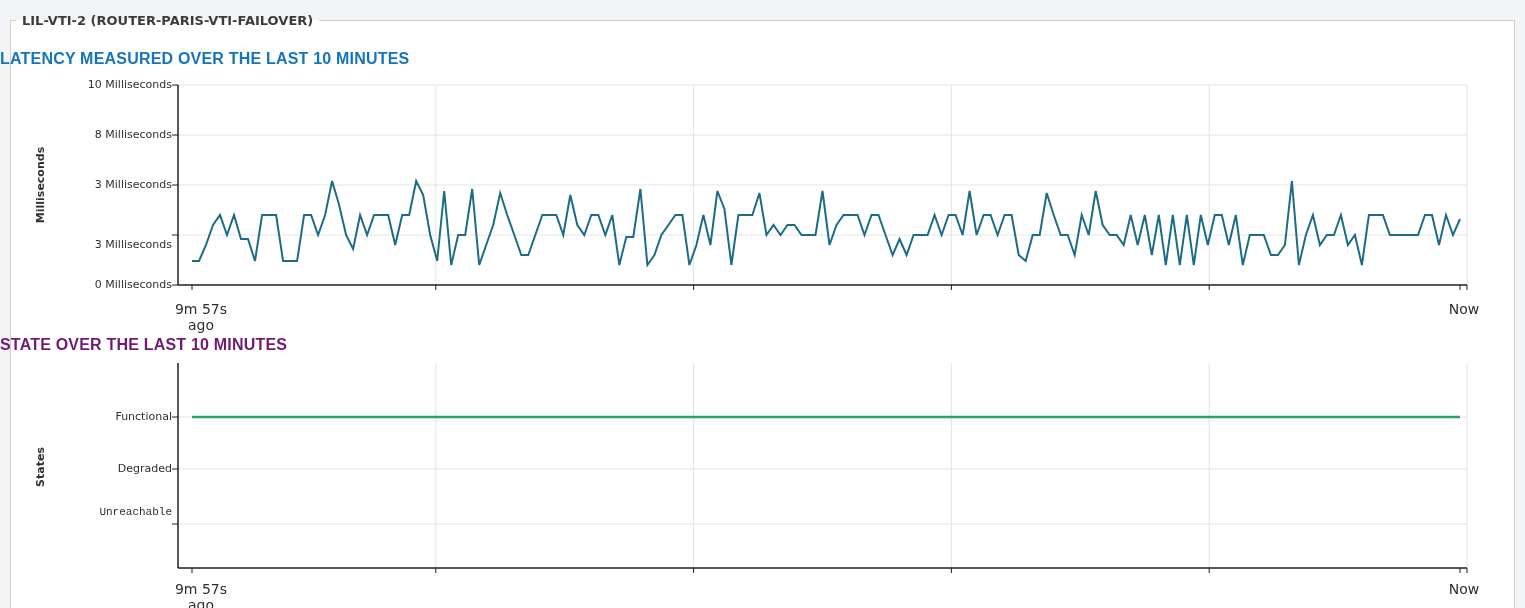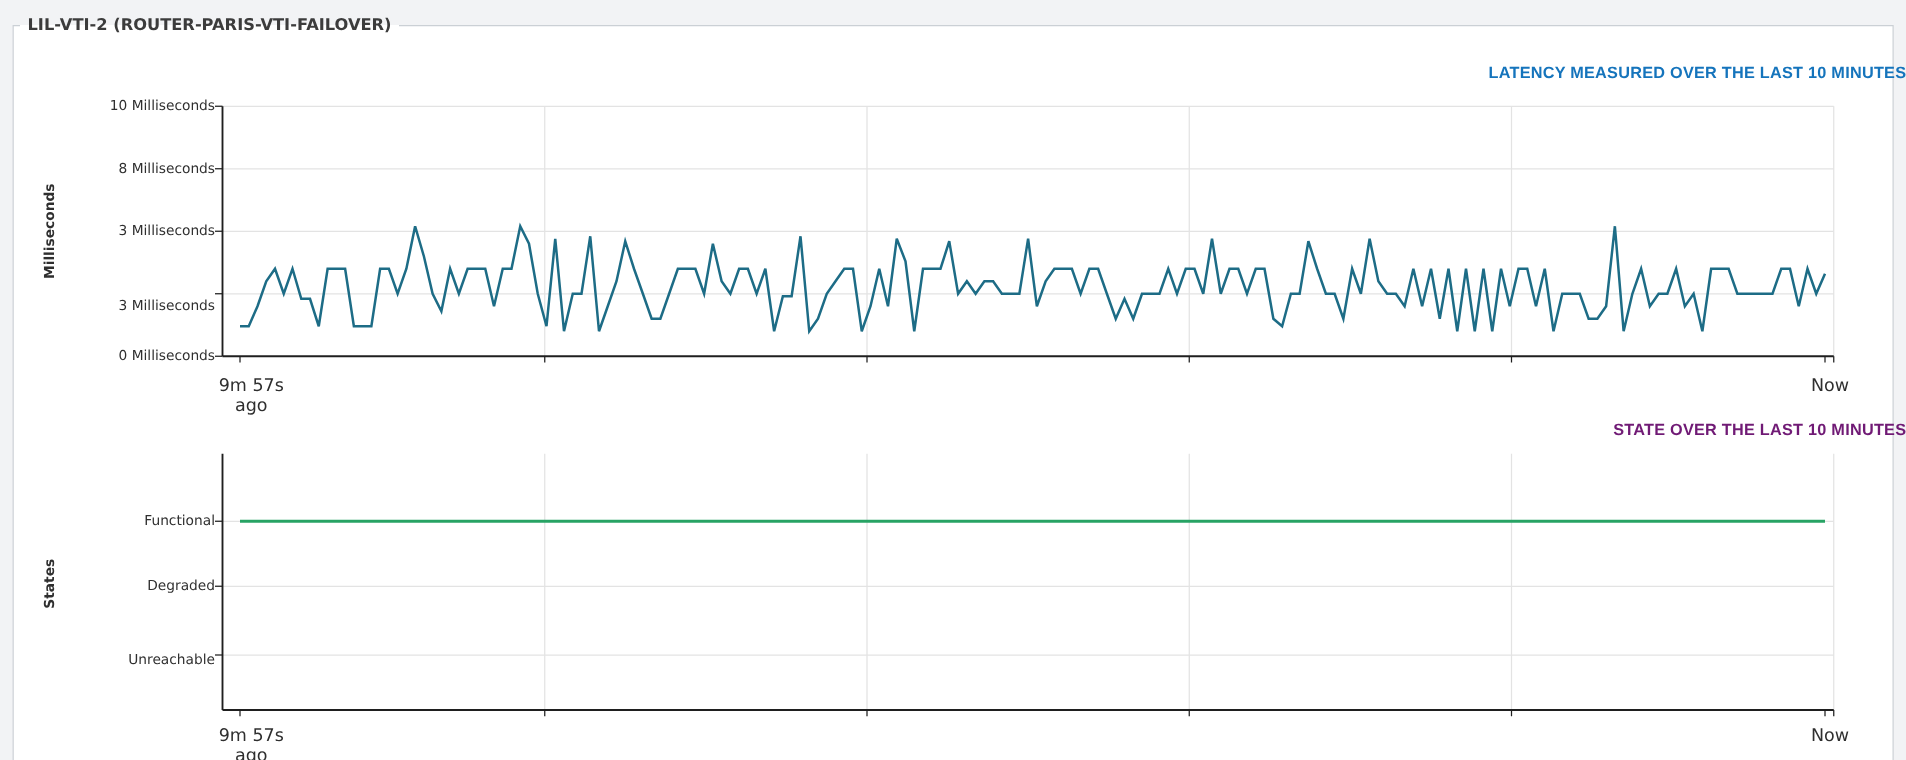--- a/index.html
+++ b/index.html
@@ -3,21 +3,21 @@
 <meta charset="utf-8">
 <style>
   html,body{margin:0;padding:0;}
   .page{position:relative;width:1525px;height:608px;background:#f2f3f5;overflow:hidden;
         font-family:"Liberation Sans", sans-serif;}
   fieldset.panel{position:absolute;left:10px;top:13px;width:1503px;height:680px;margin:0;
         background:#ffffff;border:1px solid #cbd0d5;padding:0;}
   fieldset.panel legend{font-size:13px;font-weight:700;color:#3c3c3c;padding:0 6px;margin-left:5px;
         font-family:"DejaVu Sans", sans-serif;}
   .overlay{position:absolute;left:0;top:0;width:1525px;height:608px;pointer-events:none;}
-  .chart-title{position:absolute;left:0;width:1525px;text-align:right;font-size:13px;
+  .chart-title{position:absolute;left:0;width:1525px;text-align:left;font-size:16px;
         font-weight:700;letter-spacing:.2px;}
   .axis-title{position:absolute;white-space:nowrap;font-size:11px;font-weight:600;color:#2f2f2f;
         transform:translate(-50%,-50%) rotate(-90deg);font-family:"DejaVu Sans", sans-serif;}
   .yt{position:absolute;left:42px;width:130px;text-align:right;font-size:11px;color:#2f2f2f;
         line-height:16px;font-family:"DejaVu Sans", sans-serif;}
   .xt{position:absolute;font-size:14px;color:#2f2f2f;text-align:center;
         font-family:"DejaVu Sans", sans-serif;}
   svg.plot{position:absolute;overflow:visible;}
 </style>
 </head>
@@ -70,21 +70,21 @@
 
     <div class="xt" style="left:160px;top:301px;width:82px;">9m 57s ago</div>
     <div class="xt" style="left:1434px;top:301px;width:60px;">Now</div>
 
     <div class="chart-title" style="top:336px;color:#701a75;">STATE OVER THE LAST 10 MINUTES</div>
 
     <div class="axis-title" style="left:40px;top:467px;">States</div>
 
     <div class="yt" style="top:409px;">Functional</div>
     <div class="yt" style="top:461px;text-align:right;">Degraded</div>
-    <div class="yt" style="top:520px;">Unreachable</div>
+    <div class="yt" style="top:504px;font-family:Liberation Mono, monospace;">Unreachable</div>
 
     <svg id="state-svg" class="plot" style="left:172px;top:363px;" width="1297" height="213">
         <line x1="263.8" y1="0" x2="263.8" y2="205" stroke="#e3e3e3" stroke-width="1"></line>
         <line x1="521.6" y1="0" x2="521.6" y2="205" stroke="#e3e3e3" stroke-width="1"></line>
         <line x1="779.4" y1="0" x2="779.4" y2="205" stroke="#e3e3e3" stroke-width="1"></line>
         <line x1="1037.2" y1="0" x2="1037.2" y2="205" stroke="#e3e3e3" stroke-width="1"></line>
         <line x1="1295" y1="0" x2="1295" y2="205" stroke="#e3e3e3" stroke-width="1"></line>
         <line x1="6" y1="54" x2="1295" y2="54" stroke="#e3e3e3" stroke-width="1"></line>
         <line x1="6" y1="106" x2="1295" y2="106" stroke="#e3e3e3" stroke-width="1"></line>
         <line x1="6" y1="161" x2="1295" y2="161" stroke="#e3e3e3" stroke-width="1"></line>

